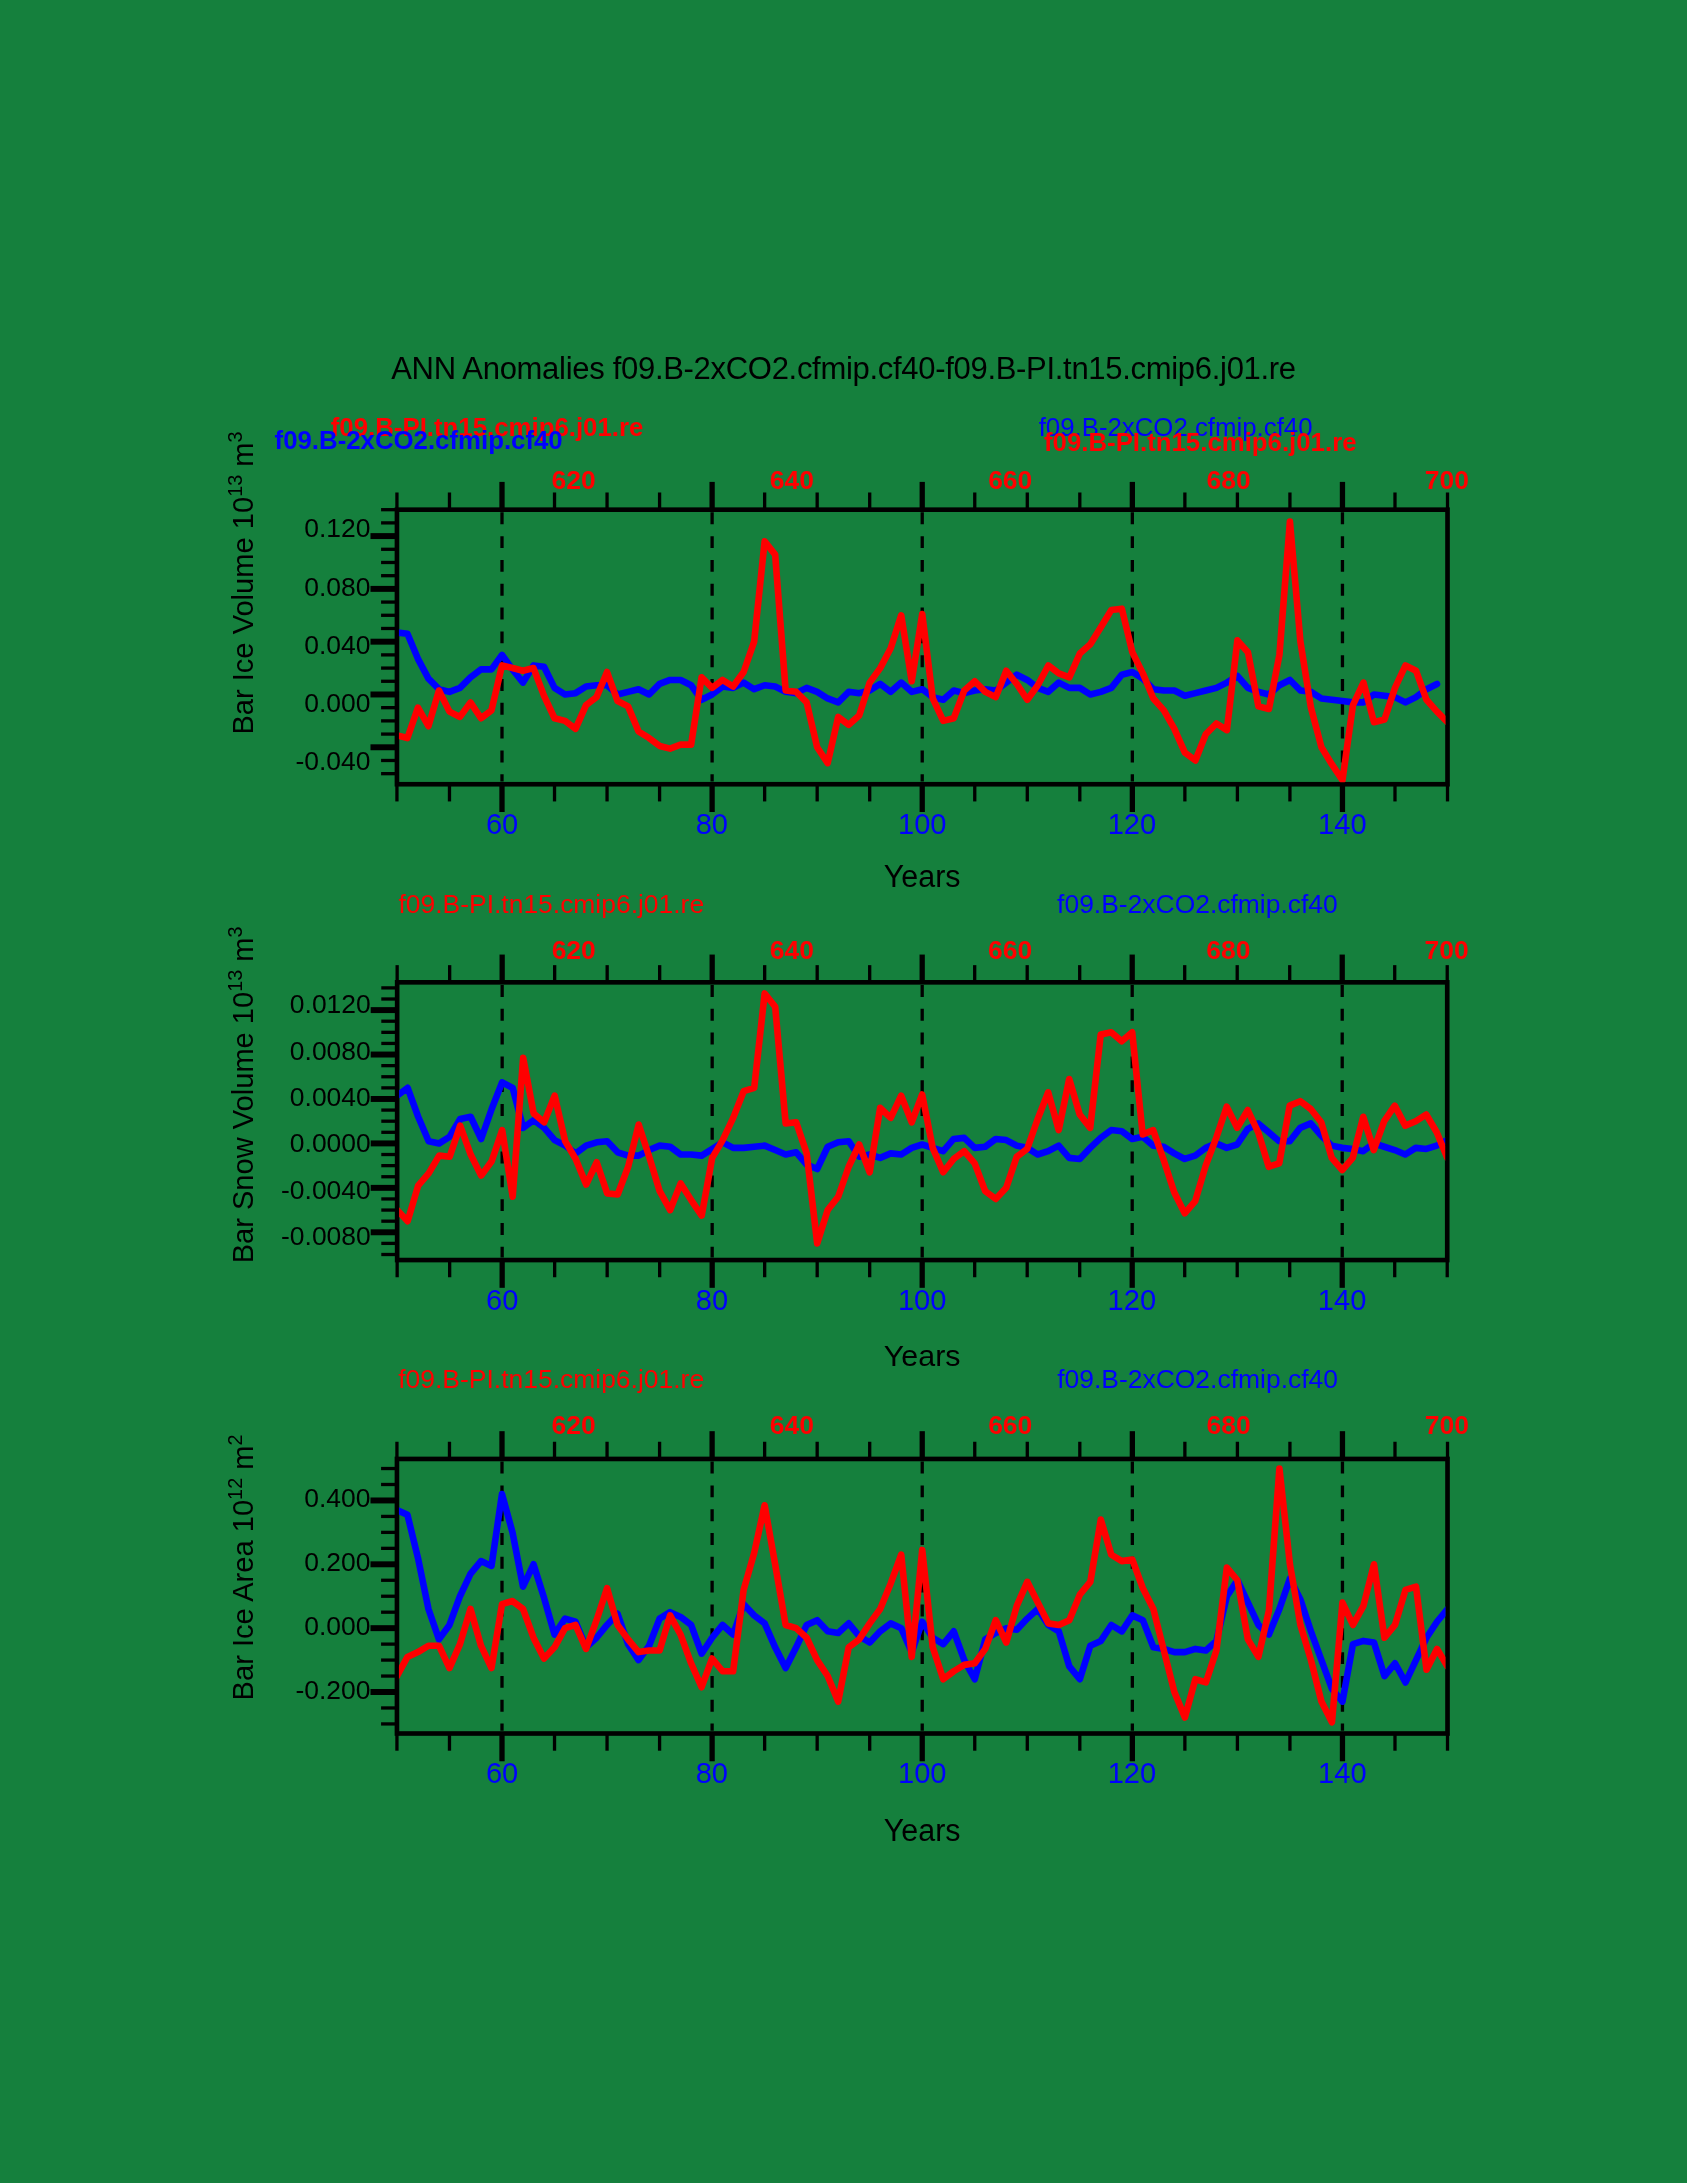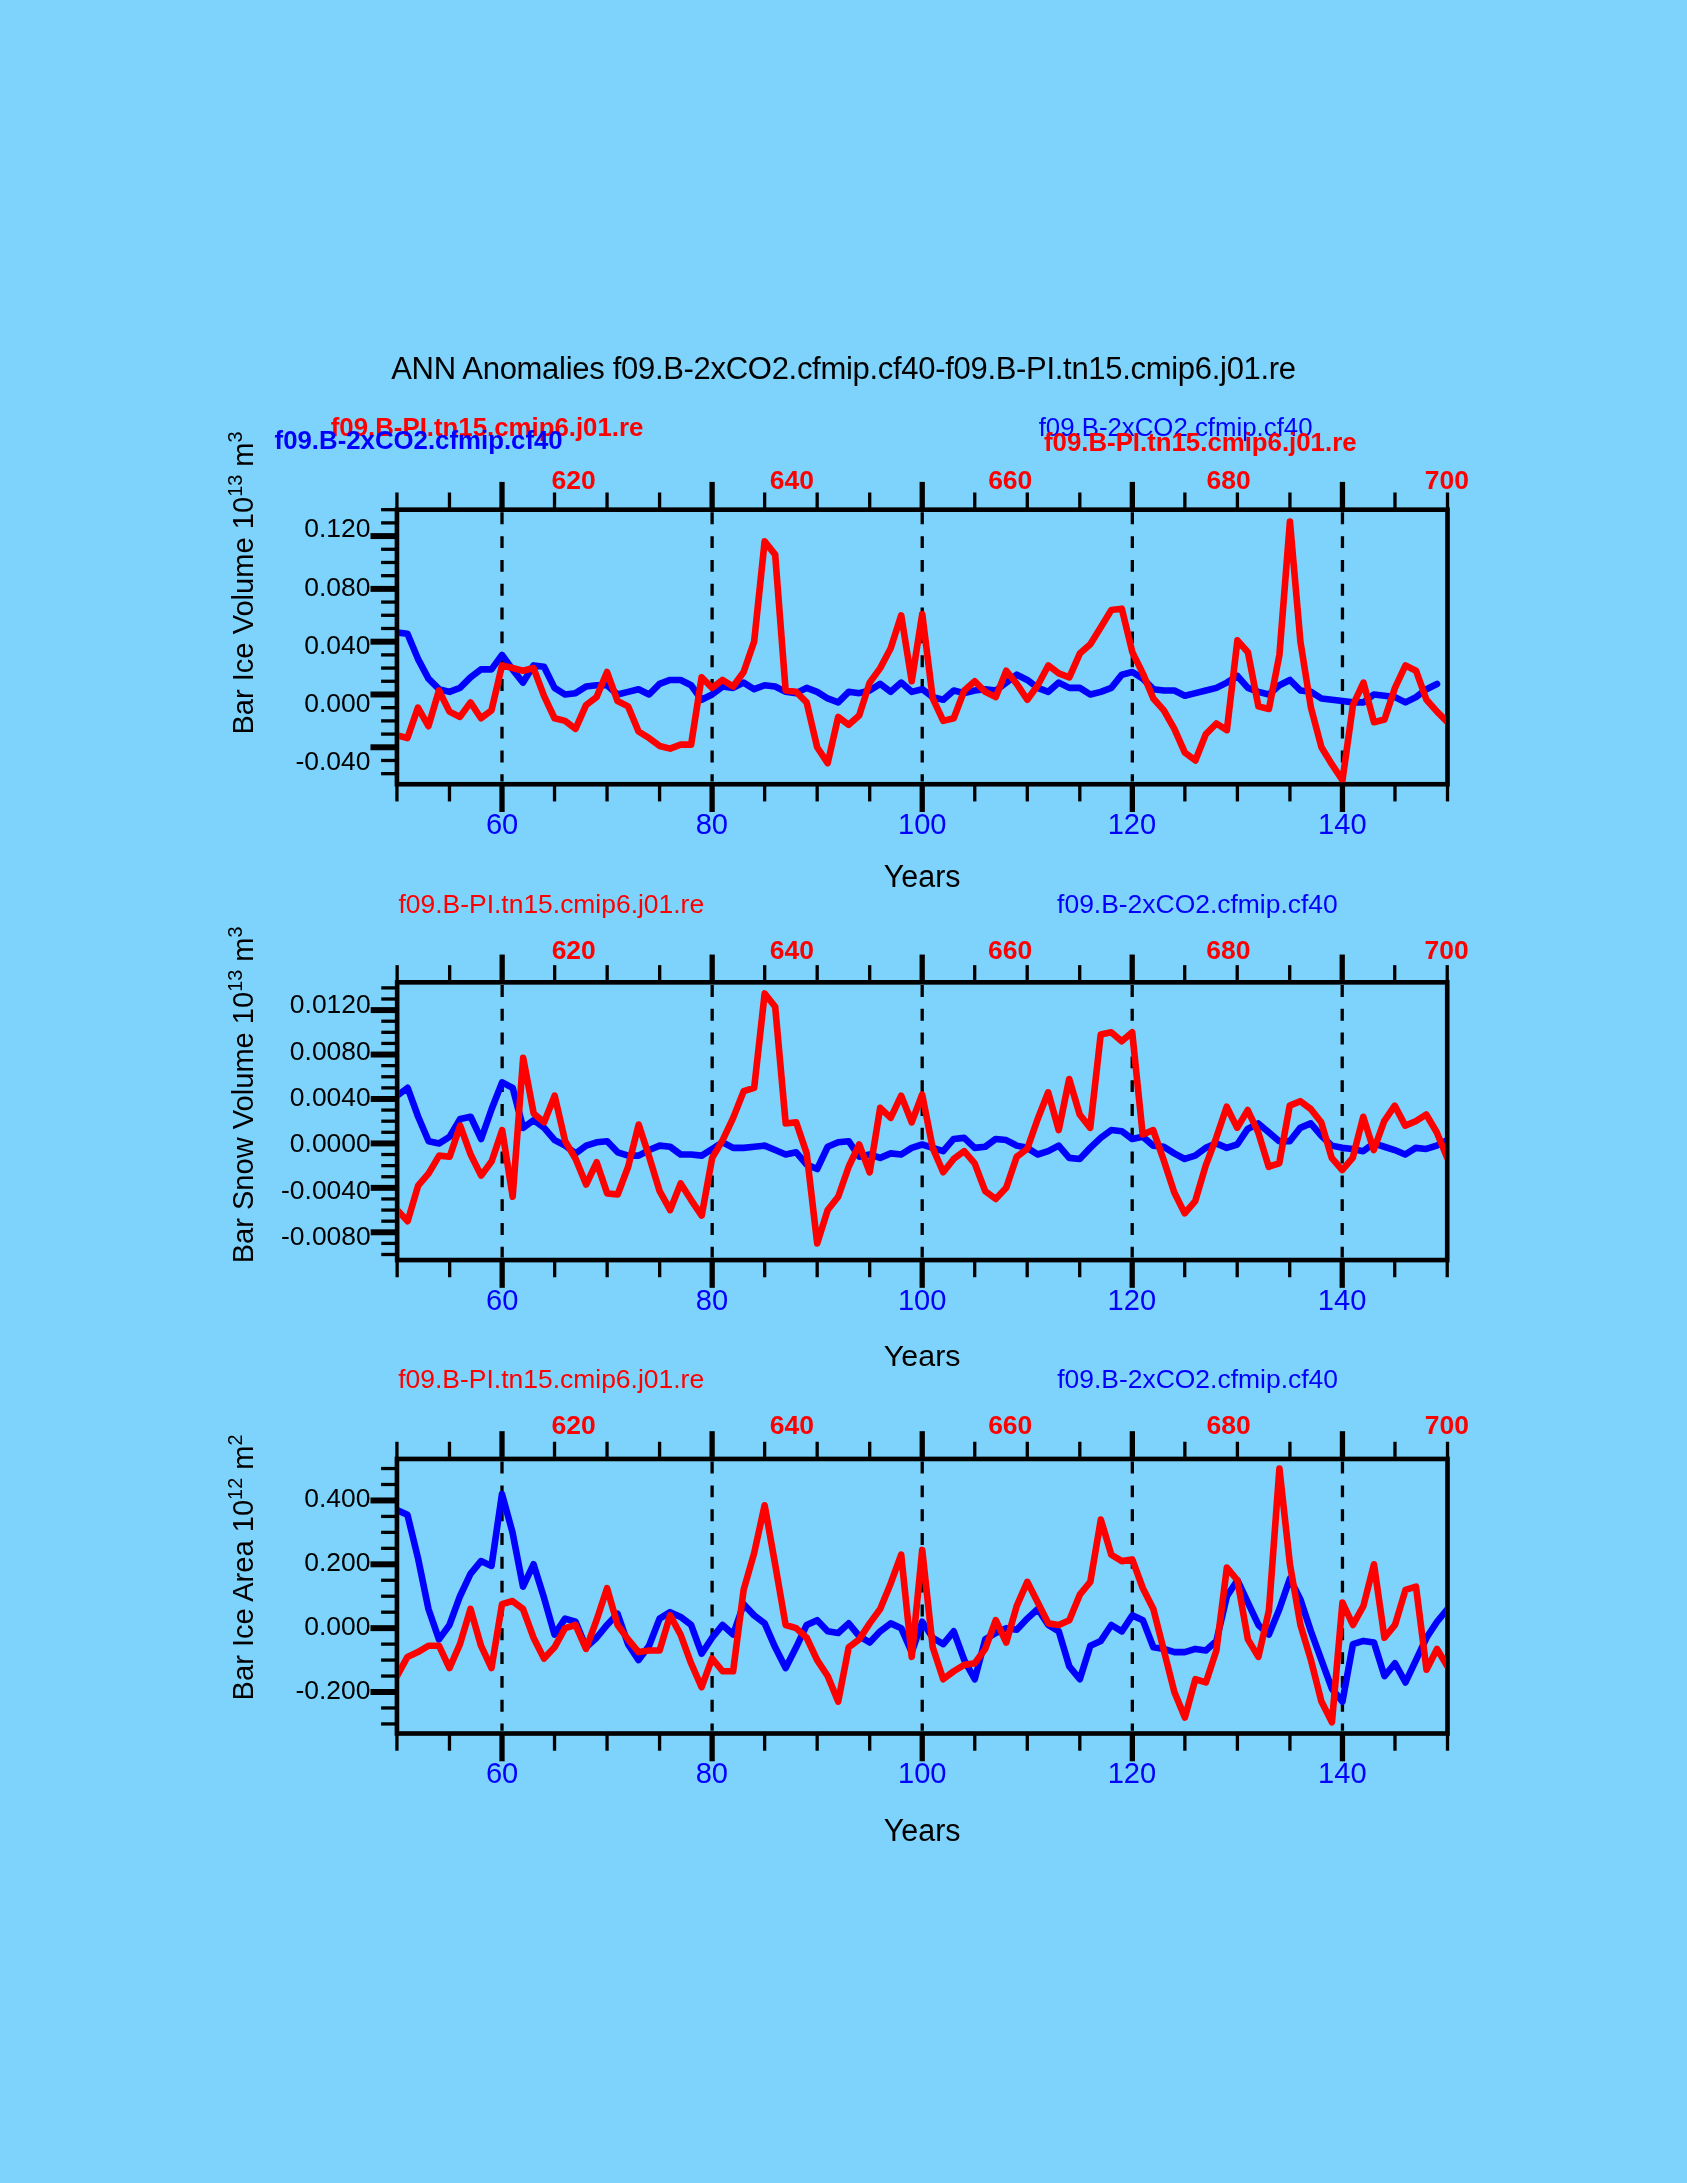--- a/index.html
+++ b/index.html
@@ -13,21 +13,21 @@
     font-family: "Liberation Sans", sans-serif;
     color: #000000;
     position: relative;
     overflow: hidden;
   }
   #page {
     position: absolute;
     left: 0; top: 0;
     width: 1687px;
     height: 2183px;
-    background: #7dd3fc;
+    background: #15803d;
   }
   .fig-title {
     position: absolute;
     left: 0;
     top: 351px;
     width: 1687px;
     text-align: center;
     font-size: 31px;
     font-family: "Liberation Sans", sans-serif;
     letter-spacing: -0.3px;

